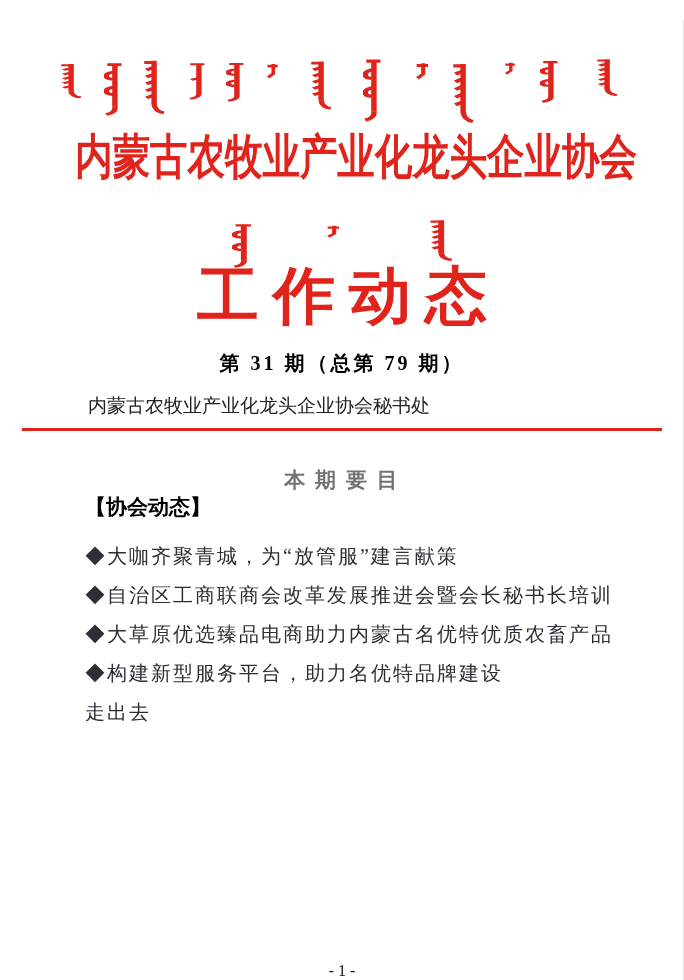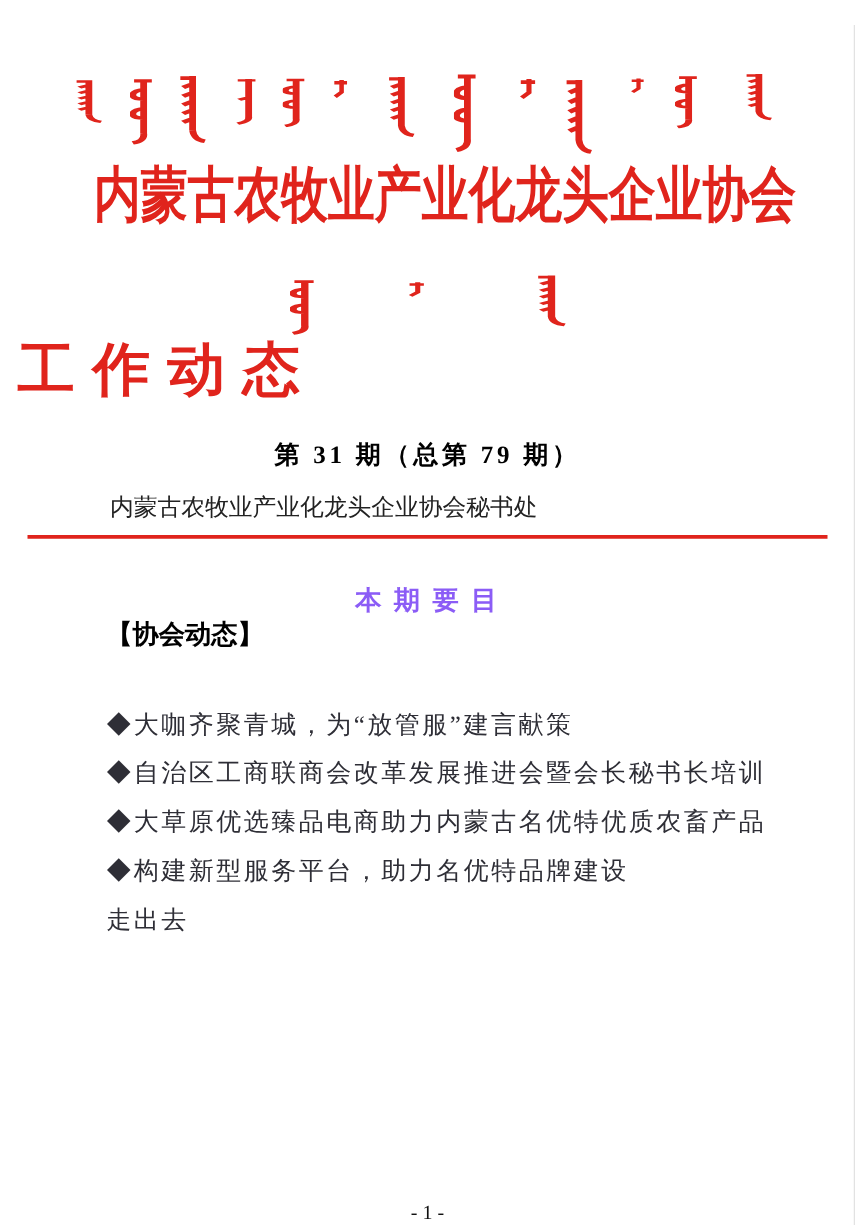--- a/index.html
+++ b/index.html
@@ -30,22 +30,22 @@
     white-space: nowrap;
     transform: scaleX(0.78);
     transform-origin: 50% 50%;
     font-family: "Liberation Serif", serif;
   }
   .bulletin-title {
     position: absolute;
     top: 240px; left: 0;
     width: 684px;
     margin: 0;
-    text-align: left;
-    font-size: 46px;
+    text-align: center;
+    font-size: 62px;
     line-height: 72px;
     font-weight: bold;
     letter-spacing: 14px;
     text-indent: 14px;
     color: var(--red);
     font-family: "Liberation Serif", serif;
   }
   .issue-line {
     position: absolute;
     top: 330px; left: 0;
@@ -73,34 +73,34 @@
     background: var(--red);
   }
   .toc-heading {
     position: absolute;
     top: 446px; left: 0;
     width: 684px;
     text-align: center;
     font-size: 21px;
     font-weight: bold;
     letter-spacing: 2px;
-    color: #8b5cf6;
+    color: #737373;
     font-family: "Liberation Sans", sans-serif;
   }
   .toc-section {
     position: absolute;
     top: 473px; left: 85px;
     font-size: 21px;
     font-weight: bold;
     color: #000000;
     font-family: "Liberation Sans", sans-serif;
   }
   .toc-lines {
     position: absolute;
-    top: 541px; left: 85px;
+    top: 517px; left: 85px;
     width: 545px;
     font-size: 20px;
     letter-spacing: 2px;
     color: var(--body-ink);
   }
   .toc-lines p { margin: 0; line-height: 39px; white-space: nowrap; }
   .footer {
     position: absolute;
     top: 942px; left: 0;
     width: 684px;

